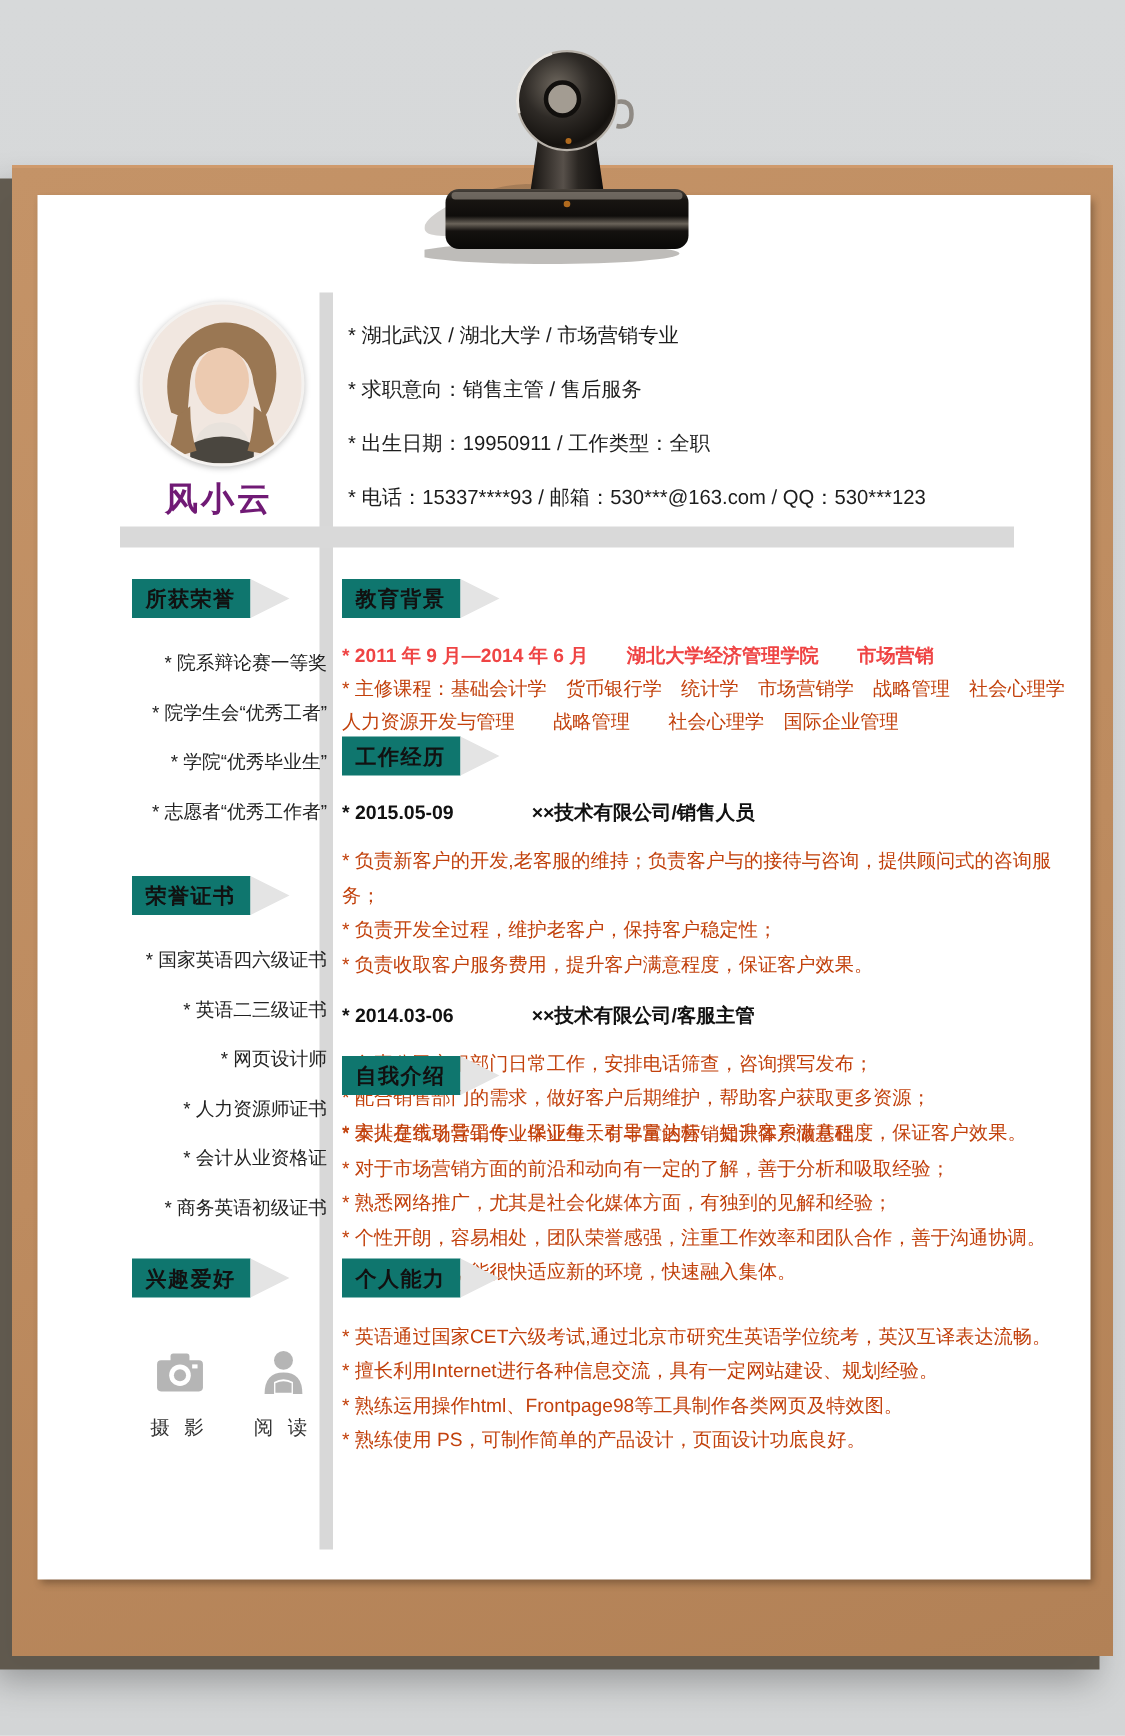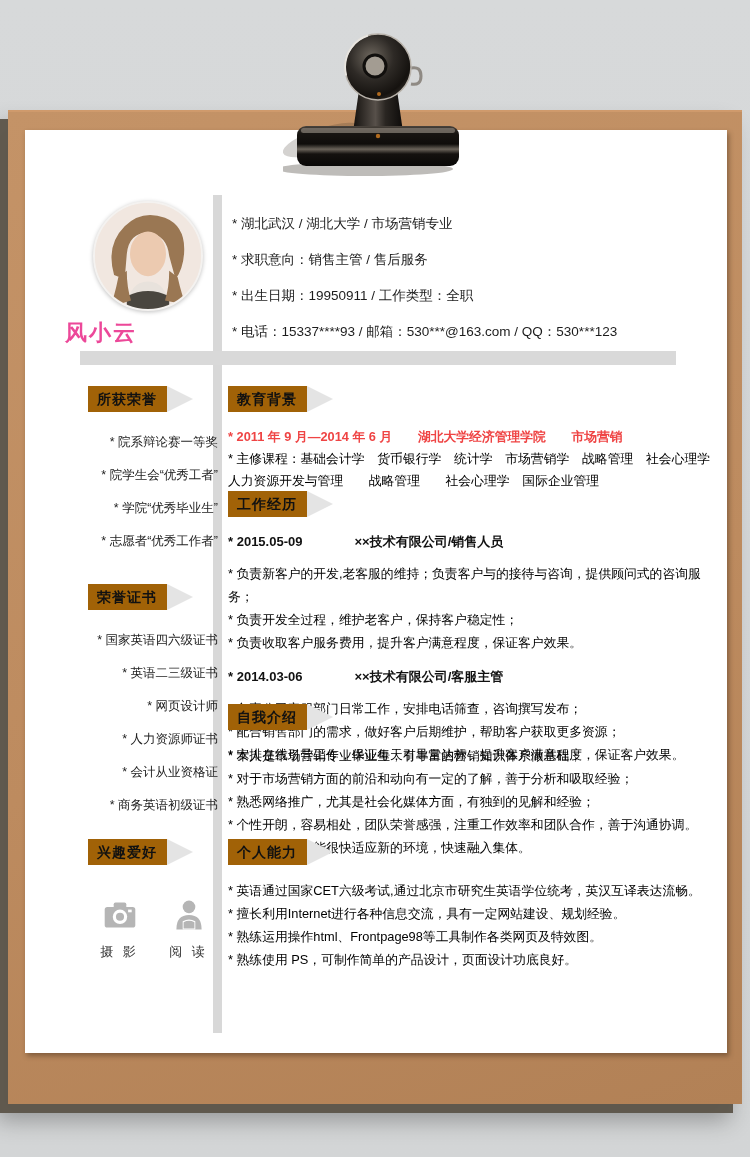--- a/index.html
+++ b/index.html
@@ -13,42 +13,42 @@
   
   .paper{position:absolute;left:25px;top:130px;width:702px;height:923px;background:#ffffff;
          box-shadow:2px 3px 5px rgba(61,42,25,0.45);}
   
   .v-divider{position:absolute;left:188px;top:65px;width:9px;height:838px;background:#d8d8d8;}
   .h-divider{position:absolute;left:55px;top:221px;width:596px;height:14px;background:#d9d9d9;}
   
   .photo{position:absolute;left:68px;top:71px;width:106px;height:106px;border-radius:50%;
          background:#f2e9e3;border:2px solid #f4f2f0;box-shadow:0 1px 4px rgba(0,0,0,0.25);overflow:hidden;}
   .photo svg{display:block;width:100%;height:100%;}
-  .name{position:absolute;left:40px;top:188px;width:162px;
-        font-size:22px;font-weight:bold;color:#ec4899;letter-spacing:2px;}
+  .name{position:absolute;left:40px;top:188px;width:162px;text-align:center;
+        font-size:22px;font-weight:bold;color:#701a75;letter-spacing:2px;}
   
   .contact{position:absolute;left:207px;top:85px;width:478px;}
   .contact .line{height:36px;font-size:13.5px;color:#1c1c1c;white-space:nowrap;}
   
-  .sec-head{display:inline-block;position:relative;background:#a16207;color:#111;
+  .sec-head{display:inline-block;position:relative;background:#0f766e;color:#111;
             font-size:14px;font-weight:bold;line-height:26px;padding:0 10px 0 9px;letter-spacing:1px;}
   .sec-head::after{content:"";position:absolute;left:100%;top:0;width:0;height:0;
             border-top:13px solid transparent;border-bottom:13px solid transparent;border-left:26px solid #e4e4e4;}
   
   .side-sec{position:absolute;left:63px;width:130px;}
   .side-list{margin-top:14px;text-align:right;}
   .side-item{font-size:12.5px;line-height:33px;color:#222;white-space:nowrap;}
   .hobby-row{display:flex;gap:10px;margin-top:32px;margin-left:2px;justify-content:space-between;}
   .hobby{width:60px;display:flex;flex-direction:column;align-items:center;}
   .hobby .ic{width:36px;height:36px;}
   .hobby .lbl{margin-top:10px;font-size:13px;color:#333;letter-spacing:3px;}
   
   .main-sec{position:absolute;left:203px;width:496px;}
   .m-body{margin-top:14px;}
-  .m-line{font-size:12.8px;line-height:22px;color:#000000;}
+  .m-line{font-size:12.8px;line-height:22px;color:#c2410c;}
   .m-line.b{font-weight:bold;color:#ef4444;}
   .bullets .m-line{line-height:23px;}
   .job-head{font-size:13px;font-weight:bold;color:#111;line-height:22px;margin-bottom:9px;}
   .job-gap{height:12px;}
   
   .clip{position:absolute;left:283px;top:20px;width:192px;height:158px;}
   .clip svg{display:block;width:100%;height:100%;}
 </style>
 </head>
 <body>

